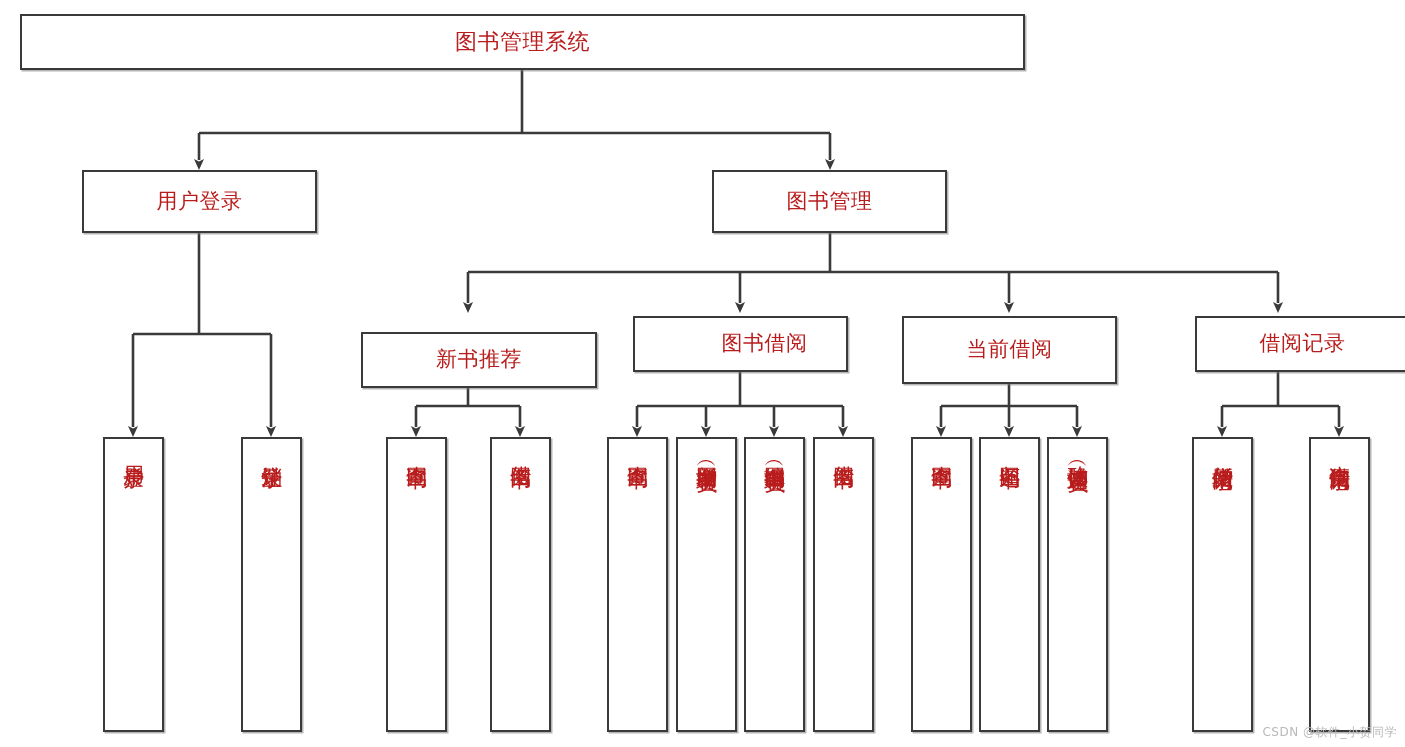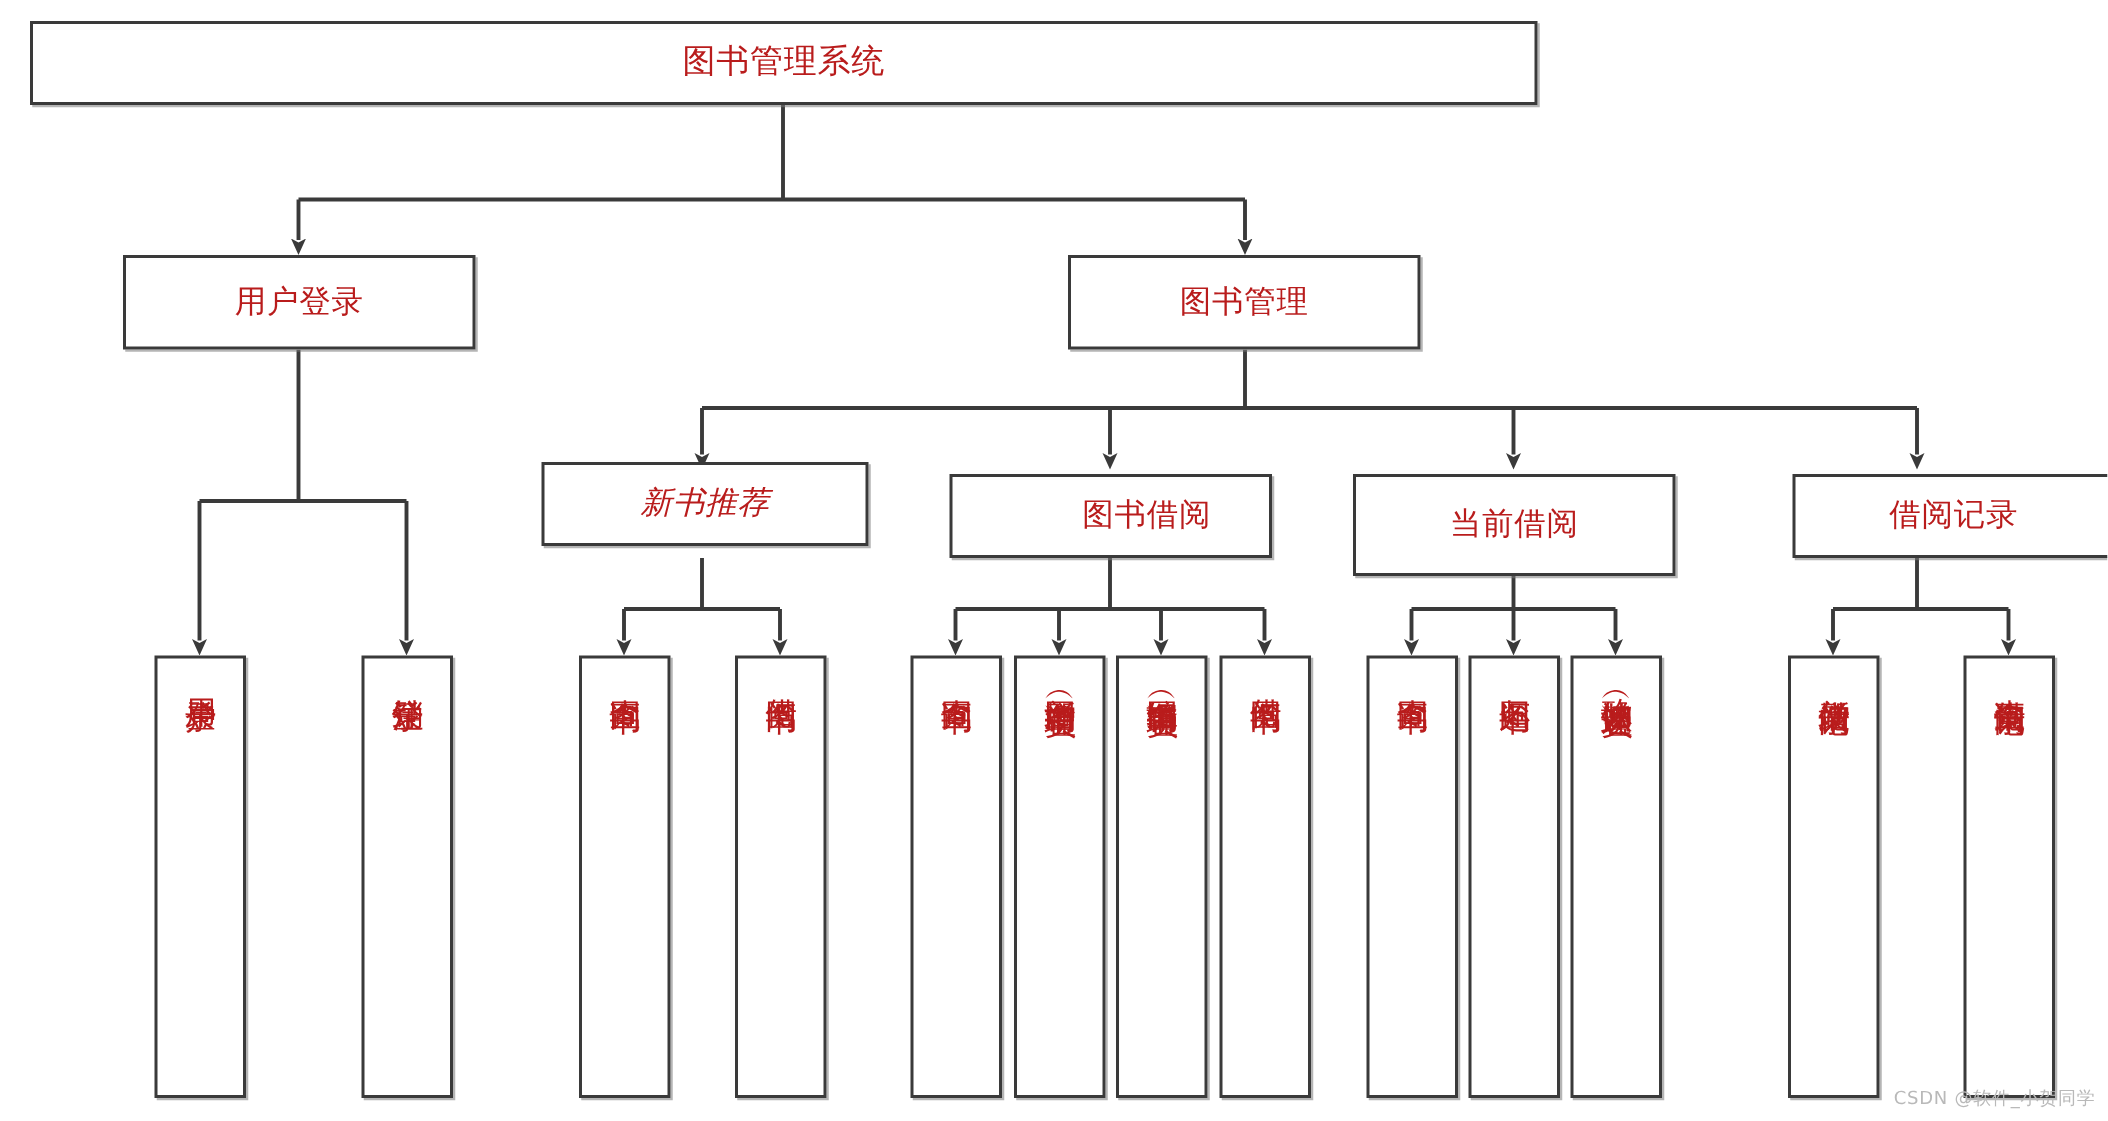--- a/index.html
+++ b/index.html
@@ -134,21 +134,21 @@
     <span class="node-label">图书管理系统</span>
   </div>
 
   <div class="node horizontal" style="left:82px; top:170px; width:235px; height:63px;">
     <span class="node-label">用户登录</span>
   </div>
   <div class="node horizontal" style="left:712px; top:170px; width:235px; height:63px;">
     <span class="node-label">图书管理</span>
   </div>
 
-  <div class="node horizontal" style="left:361px; top:308px; width:218px; height:56px;font-style:italic;">
+  <div class="node horizontal" style="left:361px; top:332px; width:236px; height:56px;">
     <span class="node-label">新书推荐</span>
   </div>
   <div class="node horizontal" style="left:633px; top:316px; width:215px; height:56px;padding-left:48px;">
     <span class="node-label">图书借阅</span>
   </div>
   <div class="node horizontal" style="left:902px; top:316px; width:215px; height:68px;">
     <span class="node-label">当前借阅</span>
   </div>
   <div class="node horizontal" style="left:1195px; top:316px; width:215px; height:56px;">
     <span class="node-label">借阅记录</span>

